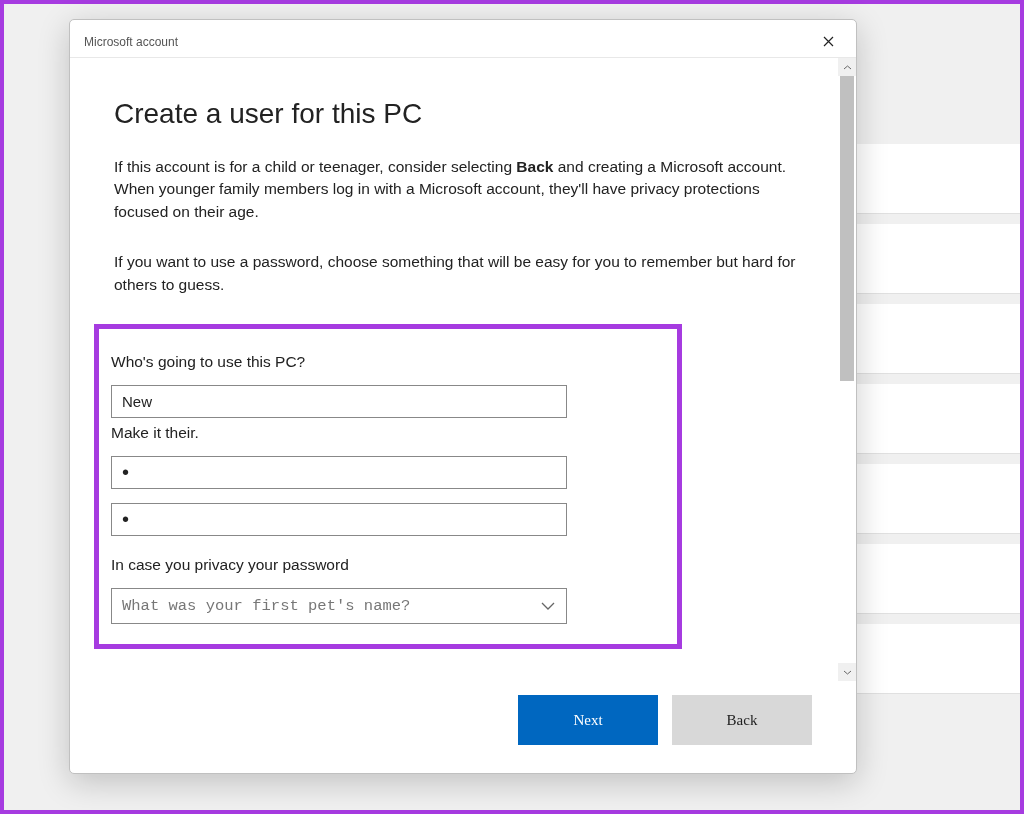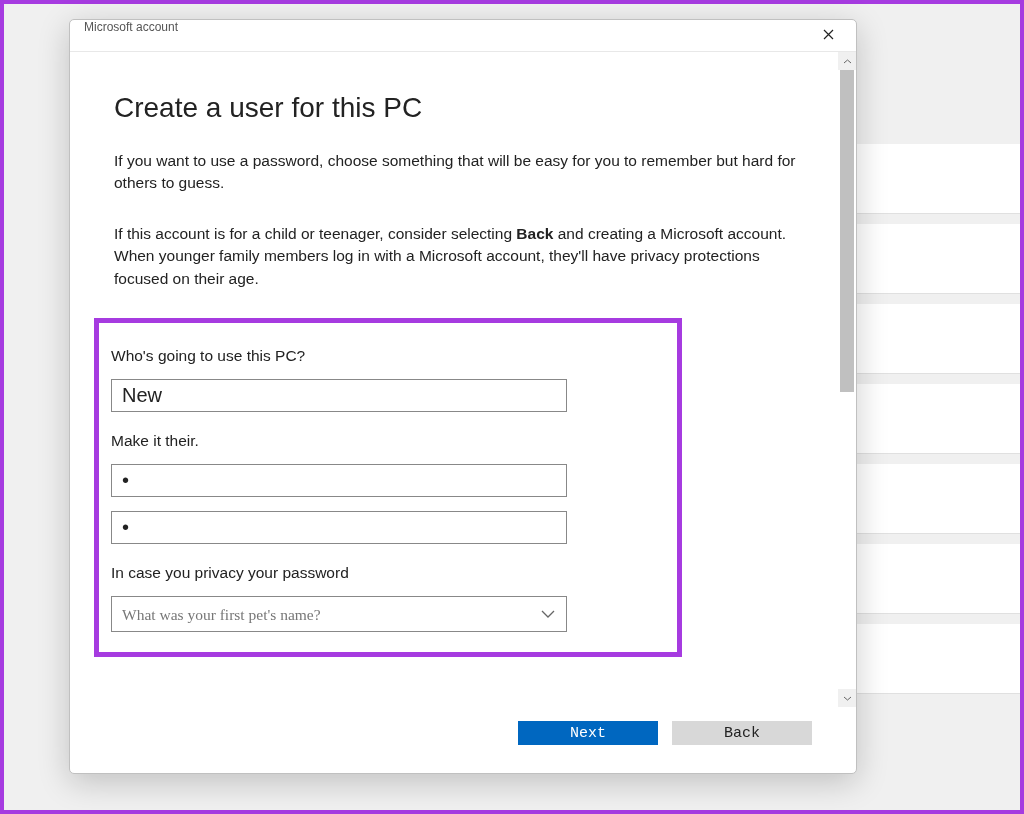--- a/index.html
+++ b/index.html
@@ -39,23 +39,25 @@
       background: #fff;
       border: 1px solid #c0c0c0;
       border-radius: 5px;
       box-shadow: 0 8px 32px rgba(0,0,0,0.2);
       display: flex;
       flex-direction: column;
     }
     .titlebar {
       height: 32px;
       display: flex;
+      align-items: center;
       justify-content: space-between;
       padding: 0 14px;
       border-bottom: 1px solid #e8e8e8;
+      margin-top: 6px;
     }
     .titlebar-text {
       font-size: 12px;
       color: #555;
     }
     .close-btn {
       width: 28px;
       height: 28px;
       display: flex;
       align-items: center;
@@ -100,25 +102,25 @@
     .field-label {
       font-size: 15.5px;
       color: #222;
       margin-bottom: 14px;
     }
     .text-input {
       width: 456px;
       height: 33px;
       border: 1.5px solid #888;
       padding: 0 10px;
-      font-size: 20px;
+      font-size: 15px;
       color: #222;
       font-family: inherit;
       background: #fff;
-      margin-bottom: 20px;
+      margin-bottom: 6px;
     }
     .text-input.pw {
       font-size: 20px;
       line-height: 33px;
     }
     .pw-stack .text-input {
       margin-bottom: 14px;
     }
     .pw-stack .text-input:last-child {
       margin-bottom: 20px;
@@ -127,21 +129,21 @@
       position: relative;
       width: 456px;
     }
     .select-input {
       width: 100%;
       height: 36px;
       border: 1.5px solid #888;
       padding: 0 36px 0 10px;
       font-size: 15.5px;
       color: #777;
-      font-family: Liberation Serif, serif;
+      font-family: Liberation Mono, monospace;
       background: #fff;
       appearance: none;
       -webkit-appearance: none;
       cursor: pointer;
     }
     .chevron {
       position: absolute;
       right: 12px;
       top: 50%;
       transform: translateY(-50%);
@@ -176,24 +178,24 @@
       background: #c0c0c0;
     }
     .button-row {
       display: flex;
       justify-content: flex-end;
       padding: 14px 44px 28px 44px;
       gap: 14px;
     }
     .btn {
       width: 140px;
-      height: 24px;
+      height: 50px;
       border: none;
       font-size: 15px;
-      font-family: Liberation Mono, monospace;
+      font-family: Liberation Serif, serif;
       cursor: pointer;
     }
     .btn-primary {
       background: #0067c0;
       color: #fff;
     }
     .btn-secondary {
       background: #d8d8d8;
       color: #222;
     }
@@ -219,25 +221,25 @@
         <svg width="11" height="11" viewBox="0 0 11 11">
             <path d="M1 1 L10 10 M10 1 L1 10" stroke="#222" stroke-width="1.2" fill="none"></path>
           </svg>
       </div>
     </div>
 
     <div class="content-area">
       <div class="content-scroll">
         <h1 class="heading">Create a user for this PC</h1>
 
-        <p class="info-para">If you want to use a password, choose something that will be easy for you to remember but hard for others to guess.</p>
-
         <p class="info-para">
           <span>If this account is for a child or teenager, consider selecting </span><span class="bold">Back</span><span> and creating a Microsoft account. When younger family members log in with a Microsoft account, they'll have privacy protections focused on their age.</span>
         </p>
+
+        <p class="info-para">If you want to use a password, choose something that will be easy for you to remember but hard for others to guess.</p>
 
         <div class="highlight-box">
           <div class="field-label">Who's going to use this PC?</div>
           <input class="text-input" type="text" value="New" style="">
 
           <div class="field-label">Make it their.</div>
           <div class="pw-stack">
             <input class="text-input pw" type="text" value="•" style="">
             <input class="text-input pw" type="text" value="•" style="">
           </div>

